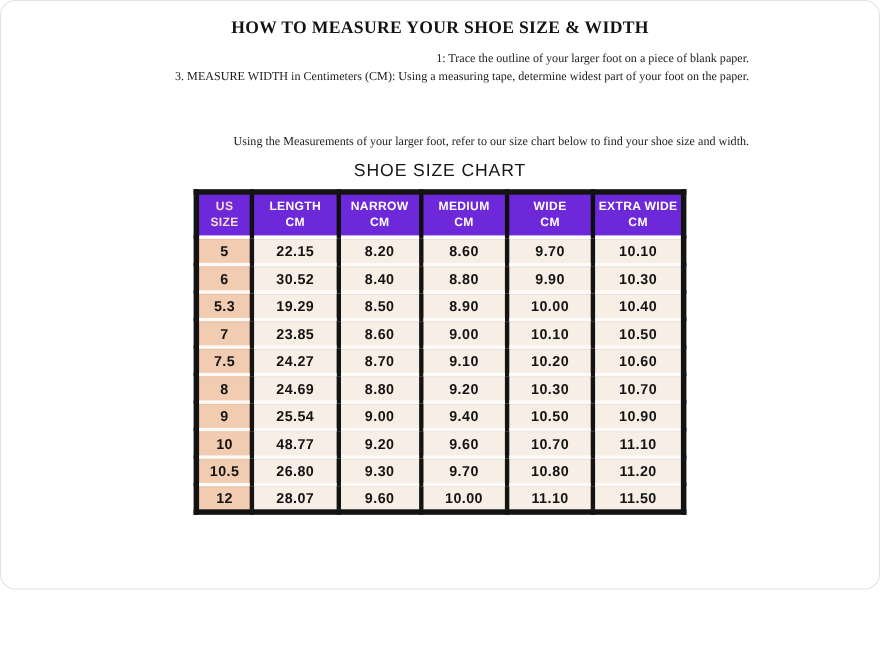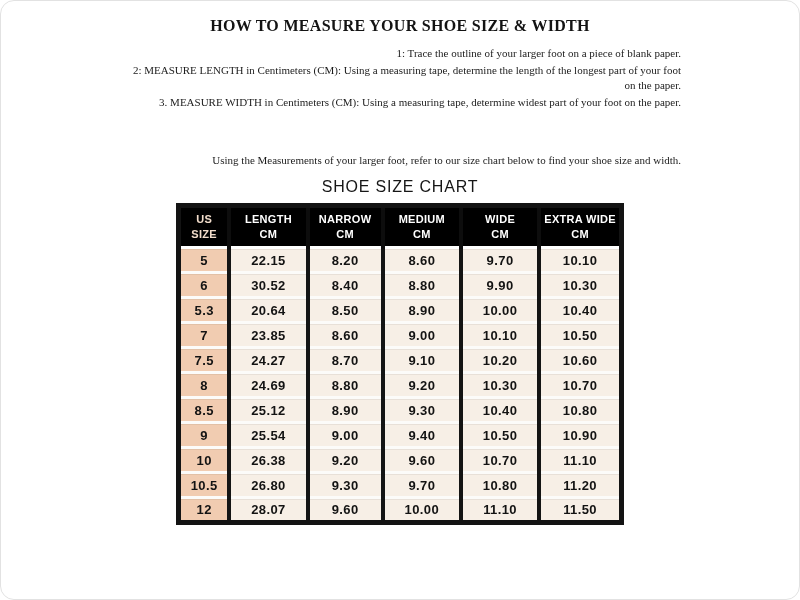--- a/index.html
+++ b/index.html
@@ -1,20 +1,20 @@
 <!DOCTYPE html>
 <html><head>
 <meta charset="utf-8">
 <style>
   * { margin: 0; padding: 0; box-sizing: border-box; }
   html, body { width: 800px; height: 600px; background: #fff; }
   body { font-family: "Liberation Serif", serif; color: #1a1a1a; }
 
   .page {
-    width: 800px; height: 600px;
+    width: 800px; height: 536px;
     background: #ffffff;
     border: 1px solid #e2e2e2;
     border-radius: 14px;
     overflow: hidden;
     padding-top: 16px;
   }
 
   .main-title {
     text-align: center;
     font-family: "Liberation Serif", serif;
@@ -56,21 +56,21 @@
     font-family: "Liberation Sans", sans-serif;
   }
   col.c-size   { width: 50px; }
   col.c-len    { width: 77px; }
   col.c-nar    { width: 74px; }
   col.c-med    { width: 77px; }
   col.c-wide   { width: 77px; }
   col.c-xwide  { width: 81px; }
 
   table.size-chart th {
-    background: #000000;
+    background: #6d28d9;
     color: #ffffff;
     font-size: 11px;
     font-weight: 700;
     line-height: 1.3;
     letter-spacing: 0.3px;
     white-space: pre-line;
     text-align: center;
     padding: 4px 0 5px 0;
     border-right: 4px solid #0d0d0d;
     border-bottom: 3px solid #ffffff;
@@ -96,21 +96,20 @@
 </style>
 </head>
 <body>
 
 <div class="page">
 
   <div class="main-title">HOW TO MEASURE YOUR SHOE SIZE &amp; WIDTH</div>
 
   <div class="instructions">
     <p>1: Trace the outline of your larger foot on a piece of blank paper.</p>
-    <p>2: MEASURE LENGTH in Centimeters (CM): Using a measuring tape, determine the length of the longest part of your foot on the paper.</p>
     <p>3. MEASURE WIDTH in Centimeters (CM): Using a measuring tape, determine widest part of your foot on the paper.</p>
     <p>Using the Measurements of your larger foot, refer to our size chart below to find your shoe size and width.</p>
   </div>
 
   <div class="chart-title">SHOE SIZE CHART</div>
 
   <table class="size-chart">
     <colgroup>
       <col class="c-size">
         <col class="c-len">
@@ -147,21 +146,21 @@
         <tr>
           <td class="size-col">6</td>
           <td class="val-col">30.52</td>
           <td class="val-col">8.40</td>
           <td class="val-col">8.80</td>
           <td class="val-col">9.90</td>
           <td class="val-col">10.30</td>
         </tr>
         <tr>
           <td class="size-col">5.3</td>
-          <td class="val-col">20.64</td>
+          <td class="val-col">19.29</td>
           <td class="val-col">8.50</td>
           <td class="val-col">8.90</td>
           <td class="val-col">10.00</td>
           <td class="val-col">10.40</td>
         </tr>
         <tr>
           <td class="size-col">7</td>
           <td class="val-col">23.85</td>
           <td class="val-col">8.60</td>
           <td class="val-col">9.00</td>
@@ -178,38 +177,30 @@
         </tr>
         <tr>
           <td class="size-col">8</td>
           <td class="val-col">24.69</td>
           <td class="val-col">8.80</td>
           <td class="val-col">9.20</td>
           <td class="val-col">10.30</td>
           <td class="val-col">10.70</td>
         </tr>
         <tr>
-          <td class="size-col">8.5</td>
-          <td class="val-col">25.12</td>
-          <td class="val-col">8.90</td>
-          <td class="val-col">9.30</td>
-          <td class="val-col">10.40</td>
-          <td class="val-col">10.80</td>
-        </tr>
-        <tr>
           <td class="size-col">9</td>
           <td class="val-col">25.54</td>
           <td class="val-col">9.00</td>
           <td class="val-col">9.40</td>
           <td class="val-col">10.50</td>
           <td class="val-col">10.90</td>
         </tr>
         <tr>
           <td class="size-col">10</td>
-          <td class="val-col">26.38</td>
+          <td class="val-col">48.77</td>
           <td class="val-col">9.20</td>
           <td class="val-col">9.60</td>
           <td class="val-col">10.70</td>
           <td class="val-col">11.10</td>
         </tr>
         <tr>
           <td class="size-col">10.5</td>
           <td class="val-col">26.80</td>
           <td class="val-col">9.30</td>
           <td class="val-col">9.70</td>

